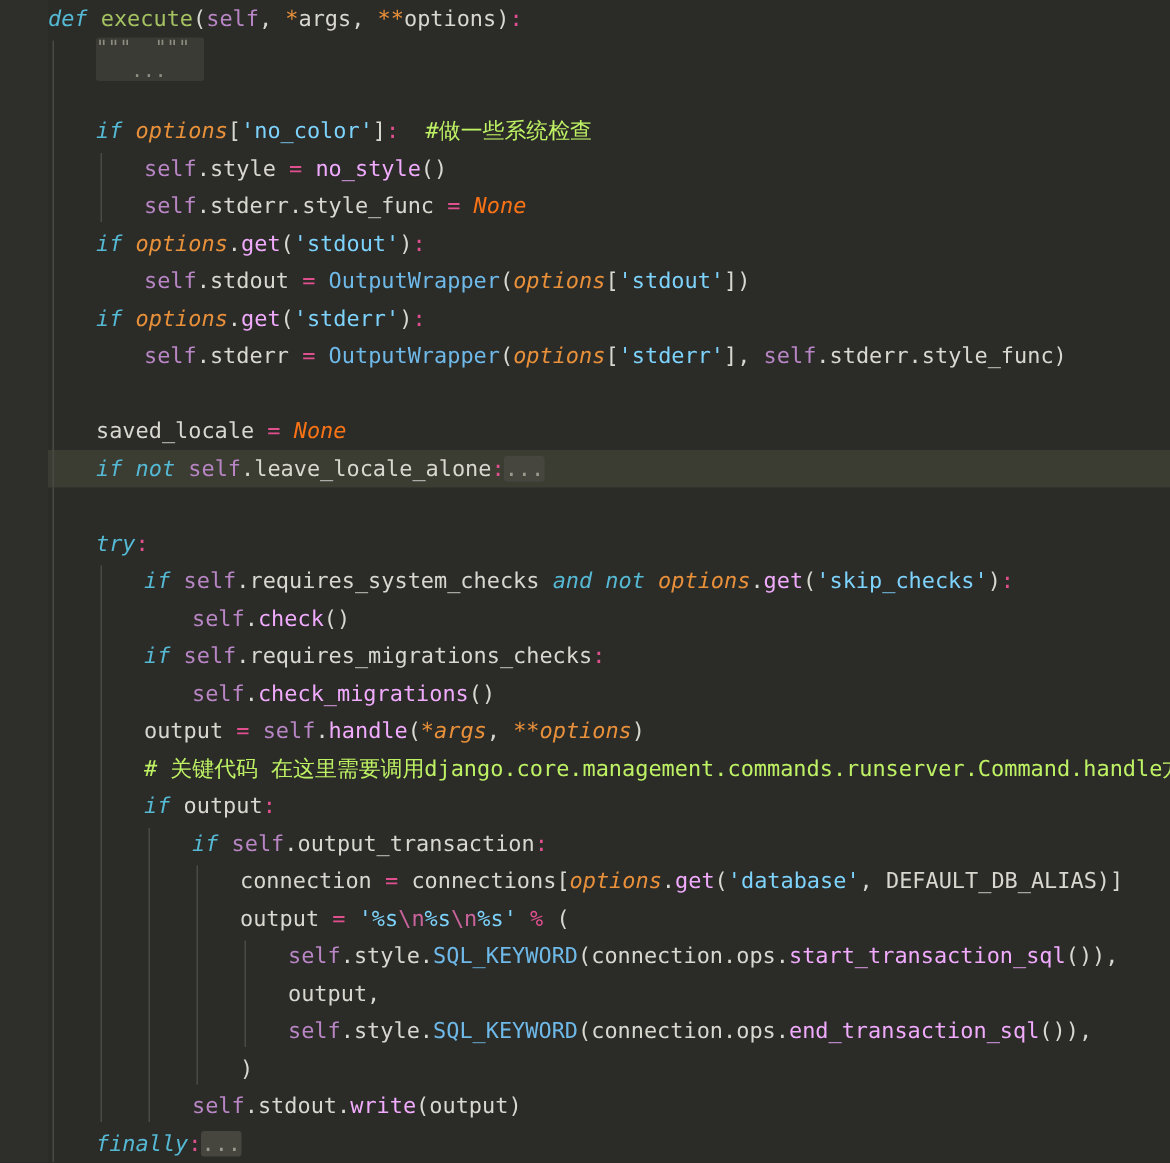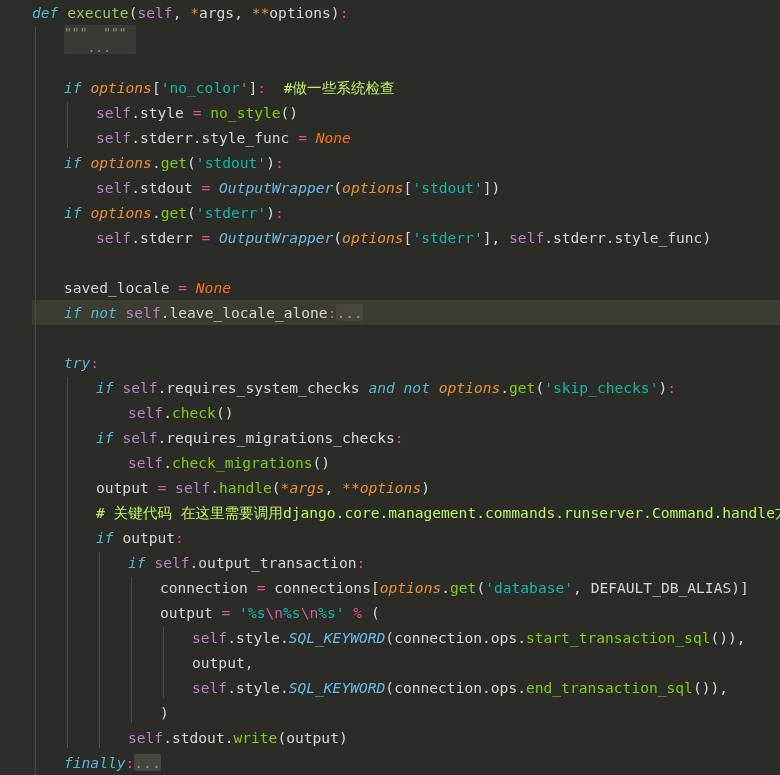--- a/index.html
+++ b/index.html
@@ -58,23 +58,23 @@
     line-height: 25px;
     white-space: pre;
     padding-left: 32px;
   }
   
   .kw   { color: #55b9d4; font-style: italic; }  
   .fn   { color: #a5c261; }                      
   .slf  { color: #b886c4; }                      
   .param{ color: #e8903a; font-style: italic; }  
   .star { color: #e8903a; }                      
-  .meth { color: #84cc16; margin-top: 38px; }                      
-  .cls  { color: #6eb9e8; font-style: italic; }                      
-  .str  { color: #14b8a6; }                      
+  .meth { color: #f0abfc; margin-top: 38px; }                      
+  .cls  { color: #6eb9e8; }                      
+  .str  { color: #7dd3fc; }                      
   .esc  { color: #c9649c; }                      
   .op   { color: #e0508f; }                      
   .cmt  { color: #bef264; }                      
   .kwc  { color: #f97316; font-style: italic; }  
   .pl   { color: #d8d8d0; }                      
   .fold {
     background: #46463f;
     color: #9a9a8d;
     border-radius: 2px;
   }

